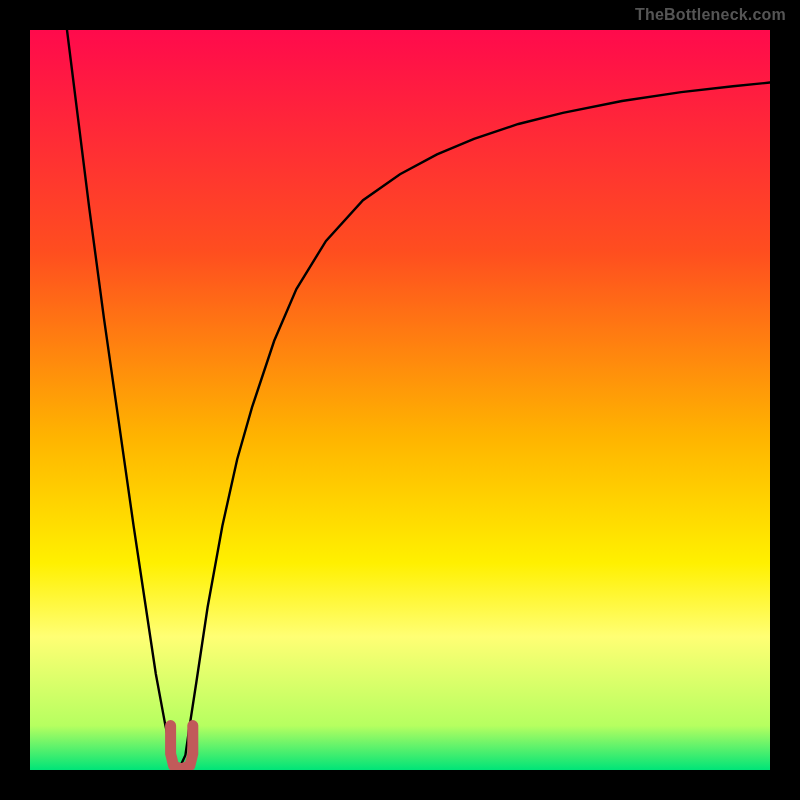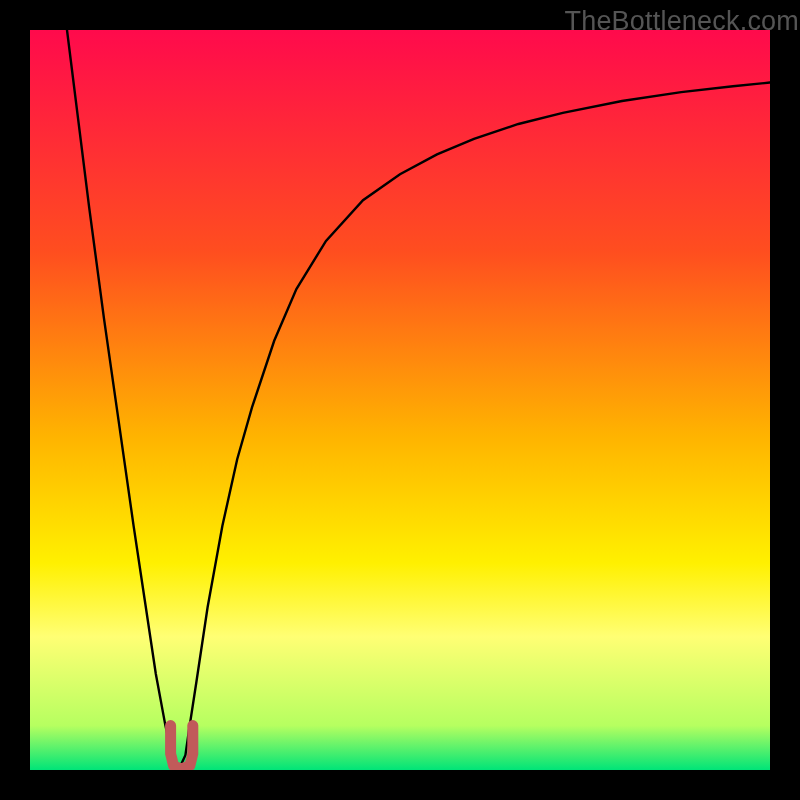--- a/index.html
+++ b/index.html
@@ -21,24 +21,24 @@
     position: absolute;
     top: 30px;
     left: 30px;
     width: 740px;
     height: 740px;
     overflow: hidden;
   }
   .watermark {
     position: absolute;
     top: 6px;
-    right: 1px;
+    right: 14px;
     color: #555;
-    font-size: 27px;
-    font-weight: 400;
+    font-size: 16px;
+    font-weight: 700;
     letter-spacing: 0.2px;
     user-select: none;
   }
 </style>
 </head>
 <body>
 
 <div class="frame">
   <div class="watermark">TheBottleneck.com</div>
   <div class="plot">

